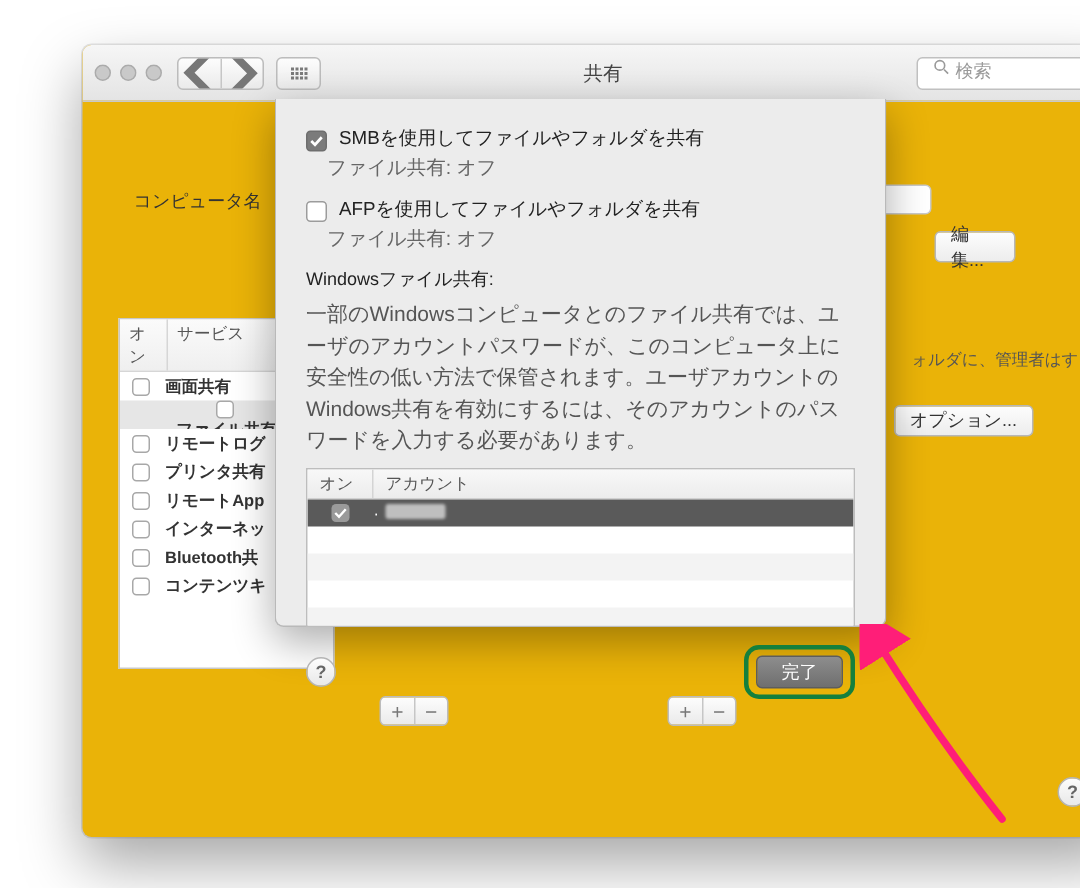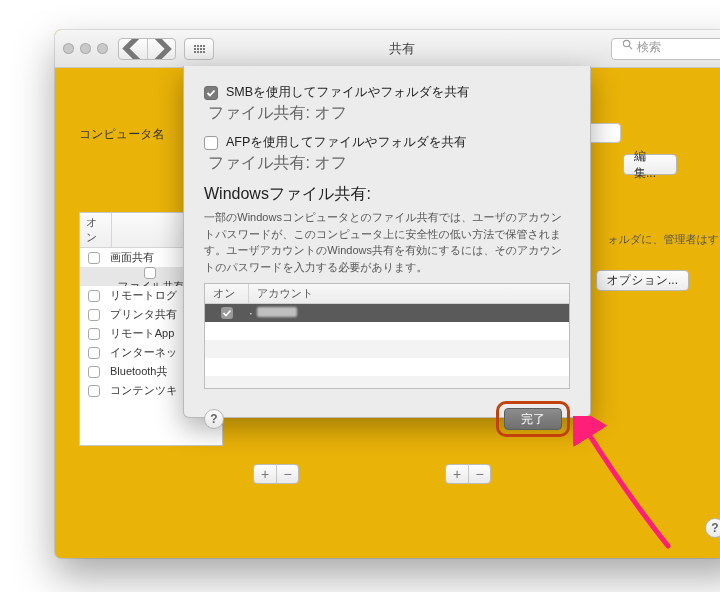--- a/index.html
+++ b/index.html
@@ -49,21 +49,21 @@
   }
   .search {
     margin-left:auto; display:flex; align-items:flex-start;
     border:1px solid #c0c0c0; border-radius:4px; background:#fff; height:22px; width:130px;
     padding:0 10px; color:#999;
   }
   .search svg{ width:11px; height:11px; margin-right:4px; flex:none;}
   .search span{ font-size:12px; }
 
   .body { position:relative; padding: 14px 18px; height: calc(100% - 38px); }
-  .label-computer { position:absolute; left:24px; top:58px; font-size:12px; color:#333;}
+  .label-computer { position:absolute; left:34px; top:58px; font-size:12px; color:#333;}
   .combo-box {
     position:absolute; right:128px; top:55px; width:40px; height:20px;
     border:1px solid #c8c8c8; border-radius:4px; background:#fff;
   }
   .btn {
     display:inline-flex; align-items:center; justify-content:center;
     height:21px; padding:0 10px;
     border:1px solid #b7b7b7; border-radius:4px;
     background:linear-gradient(#fdfdfd,#ededed);
     font-size:12px; color:#333;
@@ -77,50 +77,50 @@
   }
   .services-head { display:flex; background:linear-gradient(#fbfbfb,#efefef); border-bottom:1px solid #d6d6d6;}
   .services-head div { padding:2px 6px; color:#555; }
   .services-head div:first-child{ width:32px; border-right:1px solid #d6d6d6;}
   .svc-row { display:flex; align-items:center; height:19px; }
   .svc-row.sel{ background:#e6e6e6;flex-direction:column;}
   .svc-chk {
     width:12px; height:12px; margin:0 10px 0 8px; flex:none;
     border:1px solid #a8a8a8; border-radius:3px; background:#fff;
   }
-  .svc-row span{ white-space:nowrap; overflow:hidden; }
+  .svc-row span{ white-space:nowrap; overflow:hidden;font-weight:bold; }
 
   .right-text { position:absolute; right:30px; top:164px; font-size:11px; color:#555; }
 
   .plusminus {
     display:inline-flex; border:1px solid #bcbcbc; border-radius:4px; overflow:hidden; height:20px;
     background:linear-gradient(#fdfdfd,#eaeaea);
   }
   .plusminus .segbtn{ width:22px; font-size:14px; color:#777;}
   .pm1{ position:absolute; left:198px; top:396px;}
   .pm2{ position:absolute; left:390px; top:396px;}
 
   .sheet {
     position:absolute; left:128px; top:36px; width:408px; height:352px;
     background:#ececec; border:1px solid #b9b9b9; border-top:none;
     border-radius:0 0 6px 6px;
     box-shadow:0 10px 28px rgba(0,0,0,0.32);
     padding:18px 20px 14px 20px;
   }
-  .opt { display:flex; align-items:center; gap:8px; margin-bottom:2px;}
+  .opt { display:flex; align-items:flex-end; gap:8px; margin-bottom:2px;}
   .opt .box{
     width:14px; height:14px; border:1px solid #9c9c9c; border-radius:3px; background:#fff; flex:none;
     display:flex; align-items:center; justify-content:center; margin-top:1px;
   }
   .opt .box.checked{ background:#7b7b7b; border-color:#6e6e6e;}
   .opt .box.checked svg{ width:10px; height:10px; }
   .opt .lbl{ font-size:12.5px; color:#222;}
-  .substat{ font-size:16px; color:#666; margin-left:4px; margin-bottom:10px;}
-  .sect-title{ font-size:16px; color:#222; margin-top:4px;}
-  .sect-desc{ font-size:11px; color:#555; line-height:1.5; margin:4px 0 8px 0;}
+  .substat{ font-size:13px; color:#666; margin-left:14px; margin-bottom:10px;}
+  .sect-title{ font-size:12px; color:#222; margin-top:4px;}
+  .sect-desc{ font-size:14px; color:#555; line-height:1.5; margin:4px 0 8px 0;}
 
   .acct-table{
     border:1px solid #bdbdbd; background:#fff; height:106px; overflow:hidden;
   }
   .acct-table .thead{
     display:flex; background:linear-gradient(#f8f8f8,#ececec); border-bottom:1px solid #d0d0d0;
     font-size:11px; color:#555;
   }
   .acct-table .thead div{ padding:2px 8px;}
   .acct-table .thead div:first-child{ width:44px; border-right:1px solid #d4d4d4;}
@@ -135,21 +135,21 @@
   .acct-row .name .blur{ display:inline-block; width:40px; height:10px; background:#bfbfbf; filter:blur(1px); border-radius:2px; margin-left:4px;}
 
   .sheet-footer{ display:flex; align-items:center; margin-top:12px;}
   .help{
     width:20px; height:20px; border-radius:50%; border:1px solid #b5b5b5;
     background:linear-gradient(#fdfdfd,#e8e8e8);
     display:flex; align-items:center; justify-content:center; color:#666; font-size:12px; font-weight:bold;
   }
   .done-wrap{
     margin-left:auto;
-    border:3px solid #c2410c; border-radius:10px; padding:4px 5px;
+    border:3px solid #15803d; border-radius:10px; padding:4px 5px;
   }
   .btn-done{
     height:22px; padding:0 16px;
     background:linear-gradient(#8d8d8d,#6f6f6f); color:#fff;
     border:1px solid #5d5d5d; border-radius:4px;
     font-size:12px;
   }
 
   .help-main{
     position:absolute; right:24px; bottom:20px;
@@ -214,20 +214,21 @@
   </div>
 
   <div class="body">
     <div class="label-computer">コンピュータ名</div>
     <div class="combo-box"></div>
     <div class="btn btn-edit">編集...</div>
 
     <div class="services">
       <div class="services-head">
         <div>オン</div>
+        <div>サービス</div>
       </div>
       <div class="svc-row">
           <div class="svc-chk"></div>
           <span>画面共有</span>
         </div>
       <div class="svc-row sel">
           <div class="svc-chk"></div>
           <span>ファイル共有</span>
         </div>
       <div class="svc-row">

